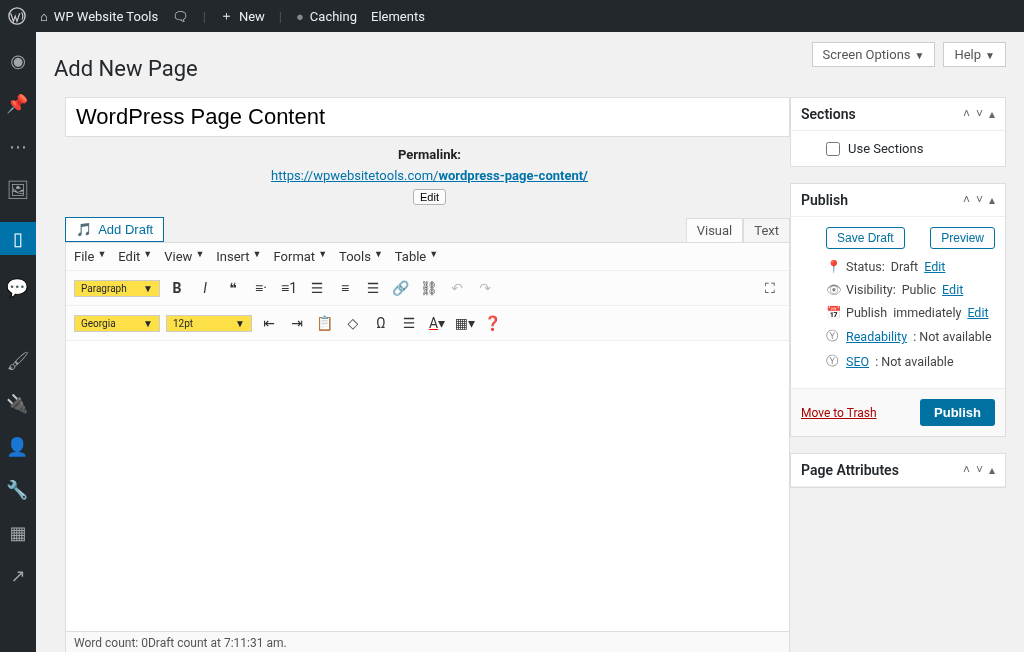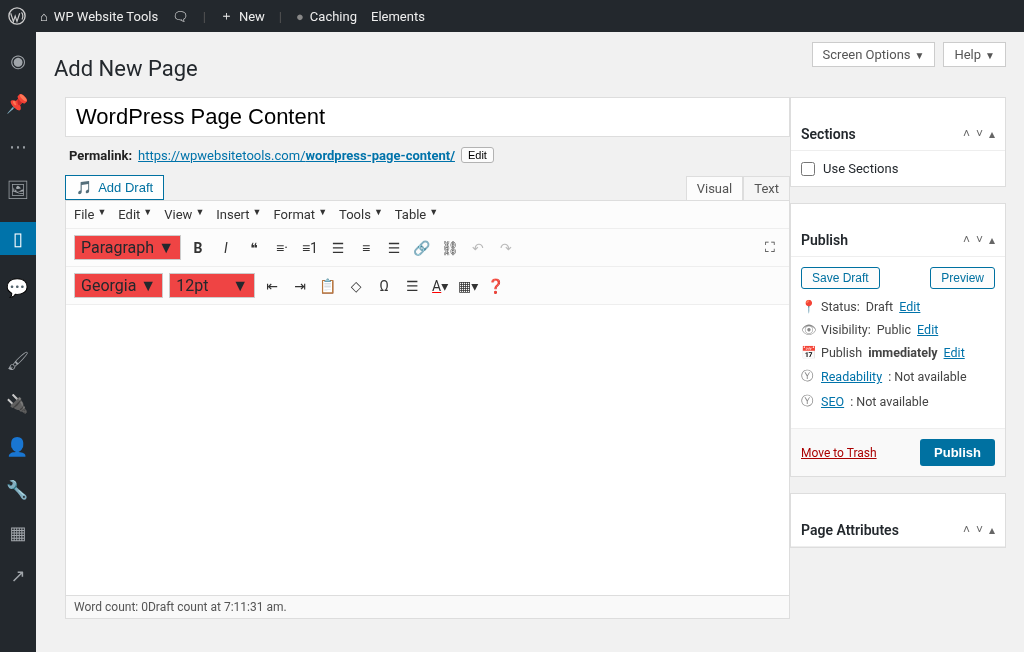--- a/index.html
+++ b/index.html
@@ -20,59 +20,59 @@
 .tab-btn .caret { font-size: 10px; margin-left: 4px; }
 
 h1.pagetitle { font-size: 22px; font-weight: 400; margin: 18px 0 16px 0; }
 
 .cols { display: flex; gap: 0; padding-left: 11px; }
 .colmain { flex: 1; }
 .colside { width: 216px; }
 
 .titleinput { width: 100%; font-size: 22px; padding: 6px 10px; border: 1px solid #ddd; background: #fff; }
 
-.permalink { font-size: 13px; color: #666; margin: 10px 0 12px 4px; display: flex; align-items: center; gap: 6px; }
+.permalink { font-size: 13px; color: #666; margin: 10px 0 12px 4px; display: flex; align-items: center; gap: 6px; flex-direction: column; }
 .permalink a { color: #0073aa; text-decoration: underline; }
 .permalink .slug { font-weight: 700; }
 .permalink .editbtn { border: 1px solid #b3b3b3; background: #fcfcfc; font-size: 11px; padding: 1px 6px; border-radius: 3px; cursor: pointer; }
 
 .addmedia-row { display: flex; align-items: flex-end; justify-content: space-between; margin-bottom: 0; }
 .addmedia { border: 1px solid #0071a1; color: #0071a1; background: #fefefe; padding: 4px 10px; font-size: 13px; cursor: pointer; display: inline-flex; gap: 6px; align-items: center; }
 .editor-tabs { display: flex; gap: 0; }
 .etab { border: 1px solid #ddd; border-bottom: none; padding: 4px 10px; font-size: 13px; background: #f5f5f5; cursor: pointer; color: #555; }
 .etab.active { background: #fcfcfc; }
 
 .editor { border: 1px solid #ddd; background: #fcfcfc; }
 .menurow { padding: 6px 8px; display: flex; gap: 12px; font-size: 13px; color: #333; border-bottom: 1px solid #eee; }
 .menurow span { cursor: pointer; display: inline-flex; align-items: flex-start; gap: 3px; }
 .menurow .caret { font-size: 9px; }
 
 .toolrow { padding: 6px 8px; display: flex; align-items: center; gap: 6px; border-bottom: 1px solid #eee; }
-.tsel { border: 1px solid #ccc; background: #ef4444; padding: 2px 6px; font-size: 16px; display: inline-flex; align-items: center; gap: 4px; min-width: 86px; justify-content: space-between; cursor: pointer; }
+.tsel { border: 1px solid #ccc; background: #fde047; padding: 2px 6px; font-size: 10px; display: inline-flex; align-items: center; gap: 4px; min-width: 86px; justify-content: space-between; cursor: pointer; }
 .tbtn { width: 22px; height: 22px; display: inline-flex; align-items: center; justify-content: center; font-size: 14px; color: #333; cursor: pointer; }
 .spacer { flex: 1; }
 
 .edbody { background: #fff; height: 290px; }
 
 .statusrow { border: 1px solid #ddd; border-top: none; background: #f9f9f9; padding: 4px 8px; font-size: 12px; color: #555; display: flex; justify-content: flex-start; }
 
 .box { background: #fff; border: 1px solid #ddd; margin-bottom: 16px; }
-.box-h { padding: 8px 10px; border-bottom: 1px solid #eee; display: flex; align-items: center; justify-content: space-between; margin-top: 20px; }
+.box-h { padding: 8px 10px; border-bottom: 1px solid #eee; display: flex; align-items: center; justify-content: space-between; }
 .box-h .title { font-size: 14px; font-weight: 600; }
 .box-h .arrows { display: flex; gap: 6px; font-size: 12px; color: #666; }
 .box-h .arrows span { cursor: pointer; }
-.box-b { padding: 10px; font-size: 13px; }
+.box-b { padding: 10px; font-size: 13px; margin-left: 25px; }
 
 .chk { display: flex; align-items: center; gap: 8px; }
 .chk input { width: 14px; height: 14px; }
 
 .pubrow { margin: 8px 0; display: flex; align-items: center; gap: 6px; font-size: 12.5px; color: #444; }
 .pubrow .icon { color: #888; width: 14px; display: inline-block; }
 .pubrow a { color: #0073aa; text-decoration: underline; cursor: pointer; }
-.pubrow .bold { font-weight: 700; }
+.pubrow .bold { font-weight: 400; }
 
 .btn-blue-out { border: 1px solid #0071a1; color: #0071a1; background: #fcfcfc; padding: 3px 10px; font-size: 12px; cursor: pointer; border-radius: 3px; }
 .btn-blue { background: #0071a1; color: #fff; border: none; padding: 6px 14px; font-size: 13px; cursor: pointer; border-radius: 3px; font-weight: 600; }
 .trashlink { color: #a00; text-decoration: underline; font-size: 12px; cursor: pointer; }
 
 .pub-actions { display: flex; justify-content: space-between; align-items: center; padding: 10px; border-top: 1px solid #eee; background: #f9f9f9; }
 </style>
 </head>
 <body>
 

